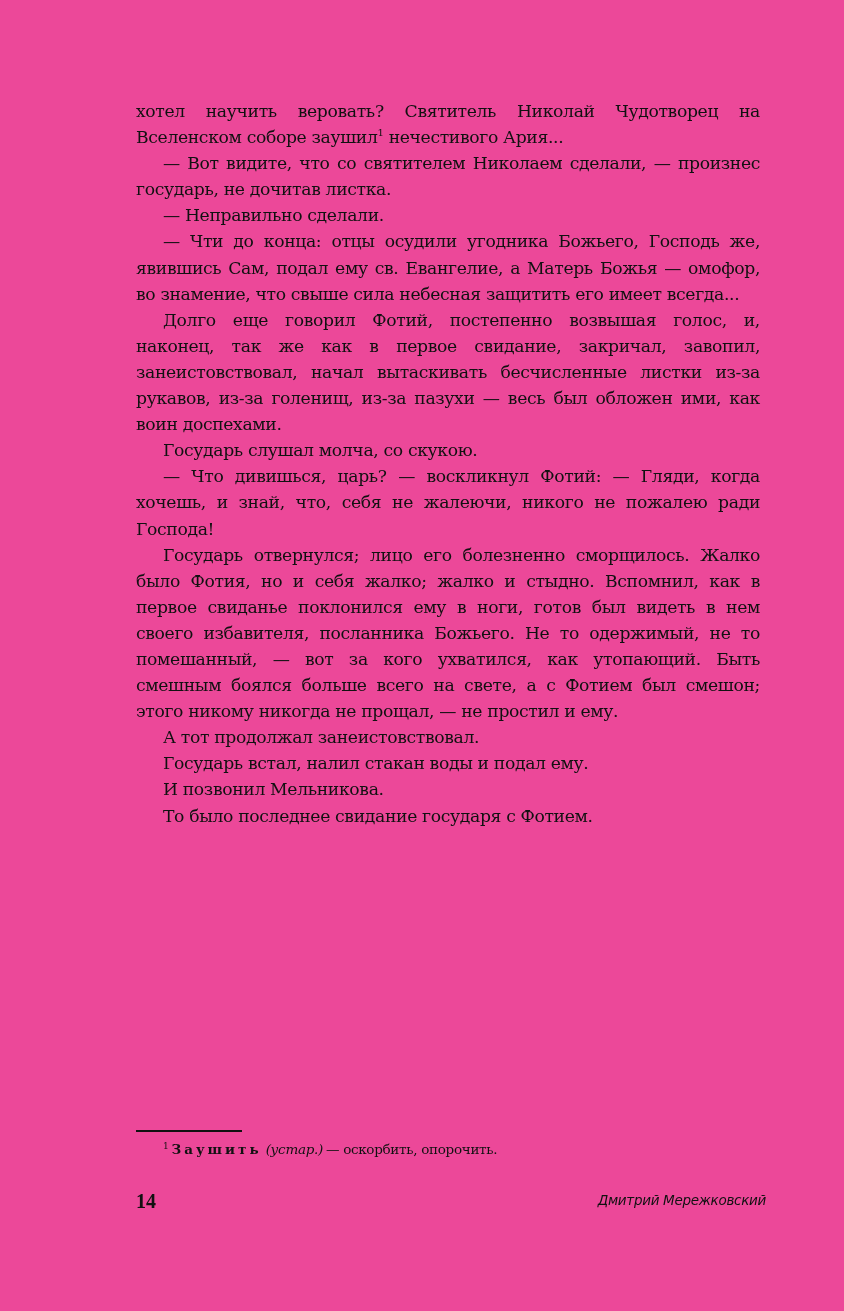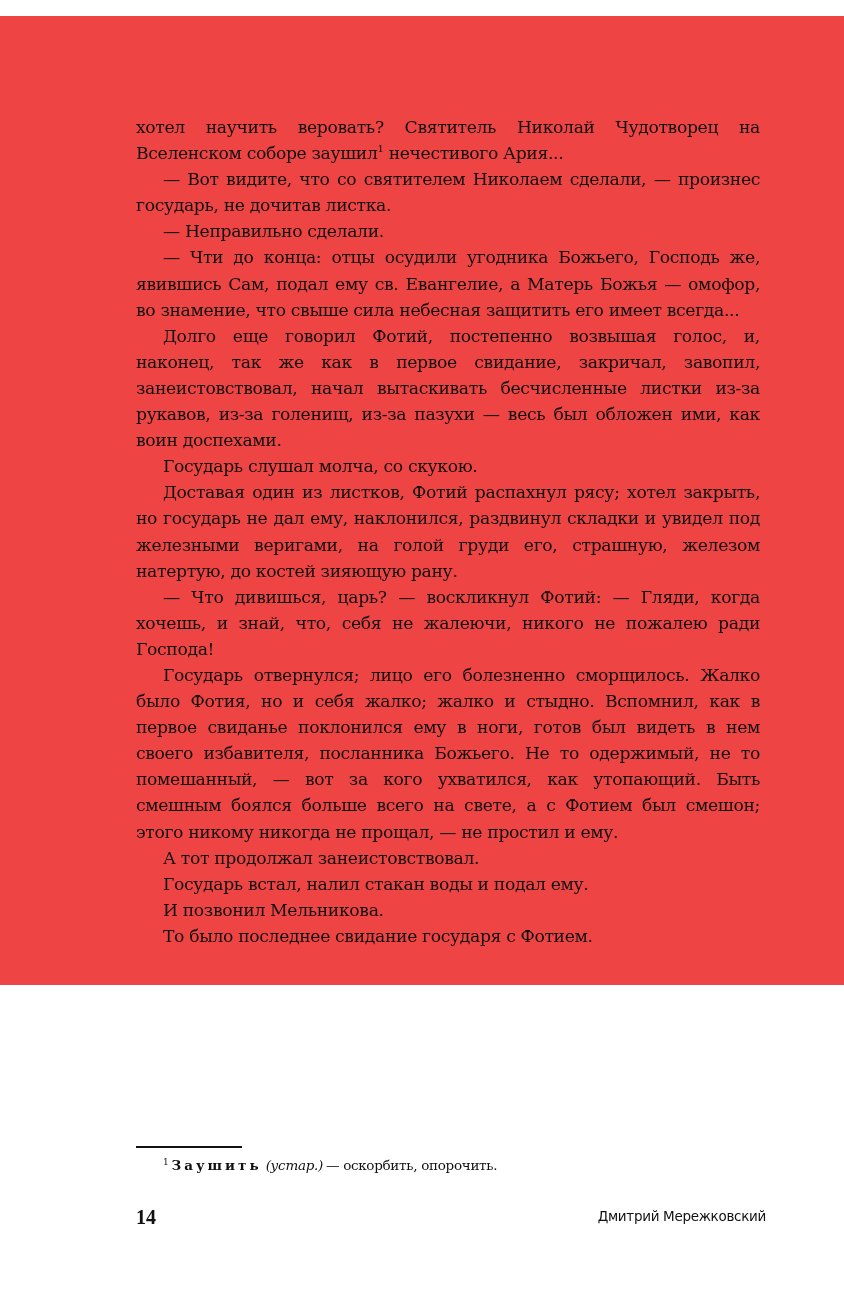--- a/index.html
+++ b/index.html
@@ -1,17 +1,17 @@
 <!DOCTYPE html>
 <html><head>
 <meta charset="utf-8">
 <style>
   html, body { margin: 0; padding: 0; background: #ffffff; }
   body { width: 844px; height: 1311px; position: relative; overflow: hidden; }
-  .page { position: absolute; left: 0; top: 16px; width: 844px; height: 969px; background: #ef4444; }
+  .page { position: absolute; left: 0; top: 0; width: 844px; height: 1311px; background: #ec4899; }
   .text-block {
     position: absolute; left: 136px; top: 98px; width: 624px;
     font-family: "DejaVu Serif", serif; font-size: 17.2px; line-height: 26.1px;
     color: #111; text-align: justify; letter-spacing: -0.35px;
   }
   .text-block p { margin: 0; text-indent: 27px; }
   .text-block p.noindent { text-indent: 0; }
   sup { font-size: 10px; line-height: 0; vertical-align: 7px; }
   .fn-rule { position: absolute; left: 136px; top: 1130px; width: 106px; height: 1.5px; background: #111; }
   .footnote {
@@ -20,35 +20,34 @@
   }
   .footnote .fn-mark { font-size: 9px; vertical-align: 5px; margin-right: 3px; }
   .footnote .spaced { letter-spacing: 3px; font-weight: bold; }
   .footnote .abbr { font-style: italic; margin: 0 3px 0 4px; }
   .page-number {
     position: absolute; left: 136px; top: 1190px;
     font-family: Liberation Serif, serif; font-size: 20px; color: #111; font-weight: bold;
   }
   .running-footer {
     position: absolute; right: 78px; top: 1192px;
-    font-family: "DejaVu Sans", sans-serif; font-size: 13.5px; color: #111; letter-spacing: -0.3px;
+    font-family: "DejaVu Sans", sans-serif; font-size: 13.5px; font-style: italic; color: #111; letter-spacing: -0.3px;
   }
 </style>
 </head>
 <body>
 
 <div class="page">
   <div class="text-block">
     <p class="noindent"><span>хотел научить веровать? Святитель Николай Чудотворец на Вселенском соборе заушил</span><sup>1</sup><span> нечестивого Ария...</span></p>
     <p>— Вот видите, что со святителем Николаем сделали, — произнес государь, не дочитав листка.</p>
     <p>— Неправильно сделали.</p>
     <p>— Чти до конца: отцы осудили угодника Божьего, Господь же, явившись Сам, подал ему св. Евангелие, а Матерь Божья — омофор, во знамение, что свыше сила небесная защитить его имеет всегда...</p>
     <p>Долго еще говорил Фотий, постепенно возвышая голос, и, наконец, так же как в первое свидание, закричал, завопил, занеистовствовал, начал вытаскивать бесчисленные листки из-за рукавов, из-за голенищ, из-за пазухи — весь был обложен ими, как воин доспехами.</p>
     <p>Государь слушал молча, со скукою.</p>
-    <p>Доставая один из листков, Фотий распахнул рясу; хотел закрыть, но государь не дал ему, наклонился, раздвинул складки и увидел под железными веригами, на голой груди его, страшную, железом натертую, до костей зияющую рану.</p>
     <p>— Что дивишься, царь? — воскликнул Фотий: — Гляди, когда хочешь, и знай, что, себя не жалеючи, никого не пожалею ради Господа!</p>
     <p>Государь отвернулся; лицо его болезненно сморщилось. Жалко было Фотия, но и себя жалко; жалко и стыдно. Вспомнил, как в первое свиданье поклонился ему в ноги, готов был видеть в нем своего избавителя, посланника Божьего. Не то одержимый, не то помешанный, — вот за кого ухватился, как утопающий. Быть смешным боялся больше всего на свете, а с Фотием был смешон; этого никому никогда не прощал, — не простил и ему.</p>
     <p>А тот продолжал занеистовствовал.</p>
     <p>Государь встал, налил стакан воды и подал ему.</p>
     <p>И позвонил Мельникова.</p>
     <p>То было последнее свидание государя с Фотием.</p>
   </div>
 
   <div class="fn-rule"></div>
 

